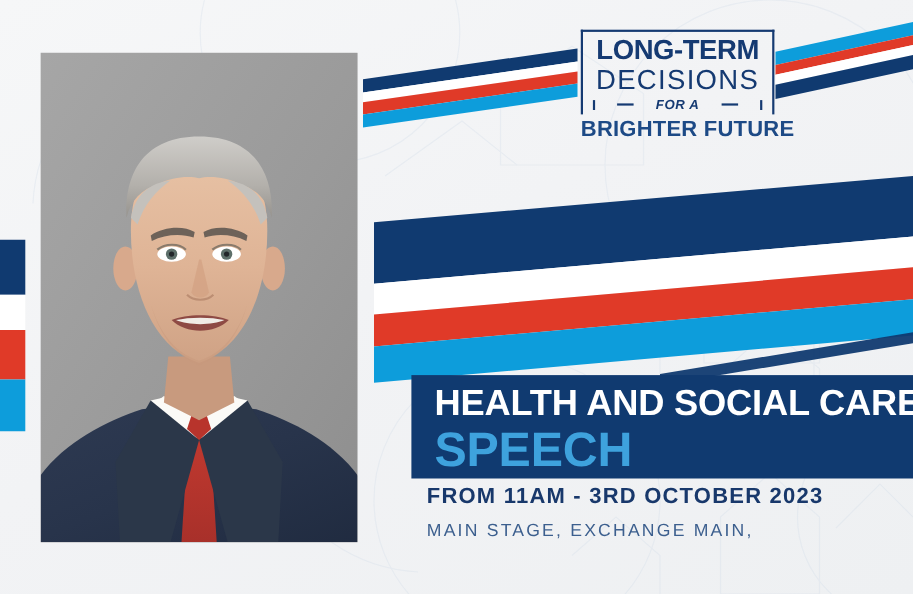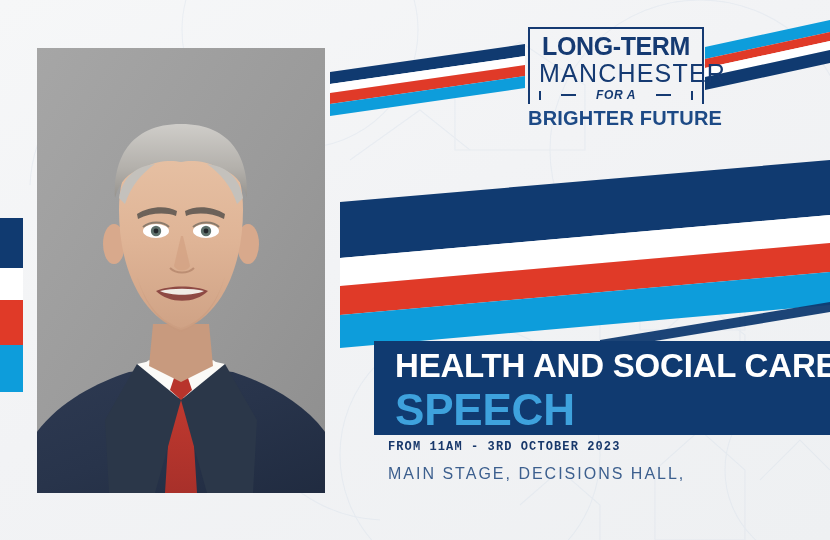--- a/index.html
+++ b/index.html
@@ -147,26 +147,25 @@
   }
 
   
   .details {
     position: absolute;
     left: 388px;
     top: 440px;
     width: 430px;
   }
   .detail-when {
-    font-size: 12px;
+    font-size: 20px;
     font-weight: 700;
     color: #18386b;
     letter-spacing: 1.1px;
     white-space: nowrap;
-    font-family: Liberation Mono, monospace;
   }
   .detail-where {
     margin-top: 8px;
     font-size: 16px;
     font-weight: 400;
     color: #3c5f8e;
     letter-spacing: 2.0px;
     line-height: 1.45;
   }
   .detail-where div { white-space: nowrap; }
@@ -313,37 +312,37 @@
       <path d="M119 243 C 132 237 158 237 171 243 C 158 256 132 256 119 243 Z" fill="#8e4a44"></path>
       <path d="M123 243 C 135 240 155 240 167 243 C 156 248 134 248 123 243 Z" fill="#f0ece6"></path>
 
       <path d="M100 228 C 108 256 124 274 144 280 C 164 274 180 256 188 228 C 180 258 164 276 144 284 C 124 276 108 258 100 228 Z" fill="#c79a7d" opacity="0.45"></path>
     </svg>
   </div>
 
   <div class="logo-lockup">
     <div class="logo-box">
       <div class="logo-line1">LONG-TERM</div>
-      <div class="logo-line2">MANCHESTER</div>
+      <div class="logo-line2">DECISIONS</div>
       <div class="logo-fora-row">
         <span class="fora-side"></span>
         <span class="fora-rule"></span>
         <span class="logo-fora">FOR A</span>
         <span class="fora-rule"></span>
         <span class="fora-side"></span>
       </div>
     </div>
     <div class="logo-line3">BRIGHTER FUTURE</div>
   </div>
 
   <div class="title-banner">
     <div class="title-main">HEALTH AND SOCIAL CARE</div>
     <div class="title-sub">SPEECH</div>
   </div>
 
   <div class="details">
     <div class="detail-when">FROM 11AM - 3RD OCTOBER 2023</div>
     <div class="detail-where">
-      <div>MAIN STAGE, DECISIONS HALL,</div>
+      <div>MAIN STAGE, EXCHANGE MAIN,</div>
     </div>
   </div>
 
 </div>
 
 </body></html>

